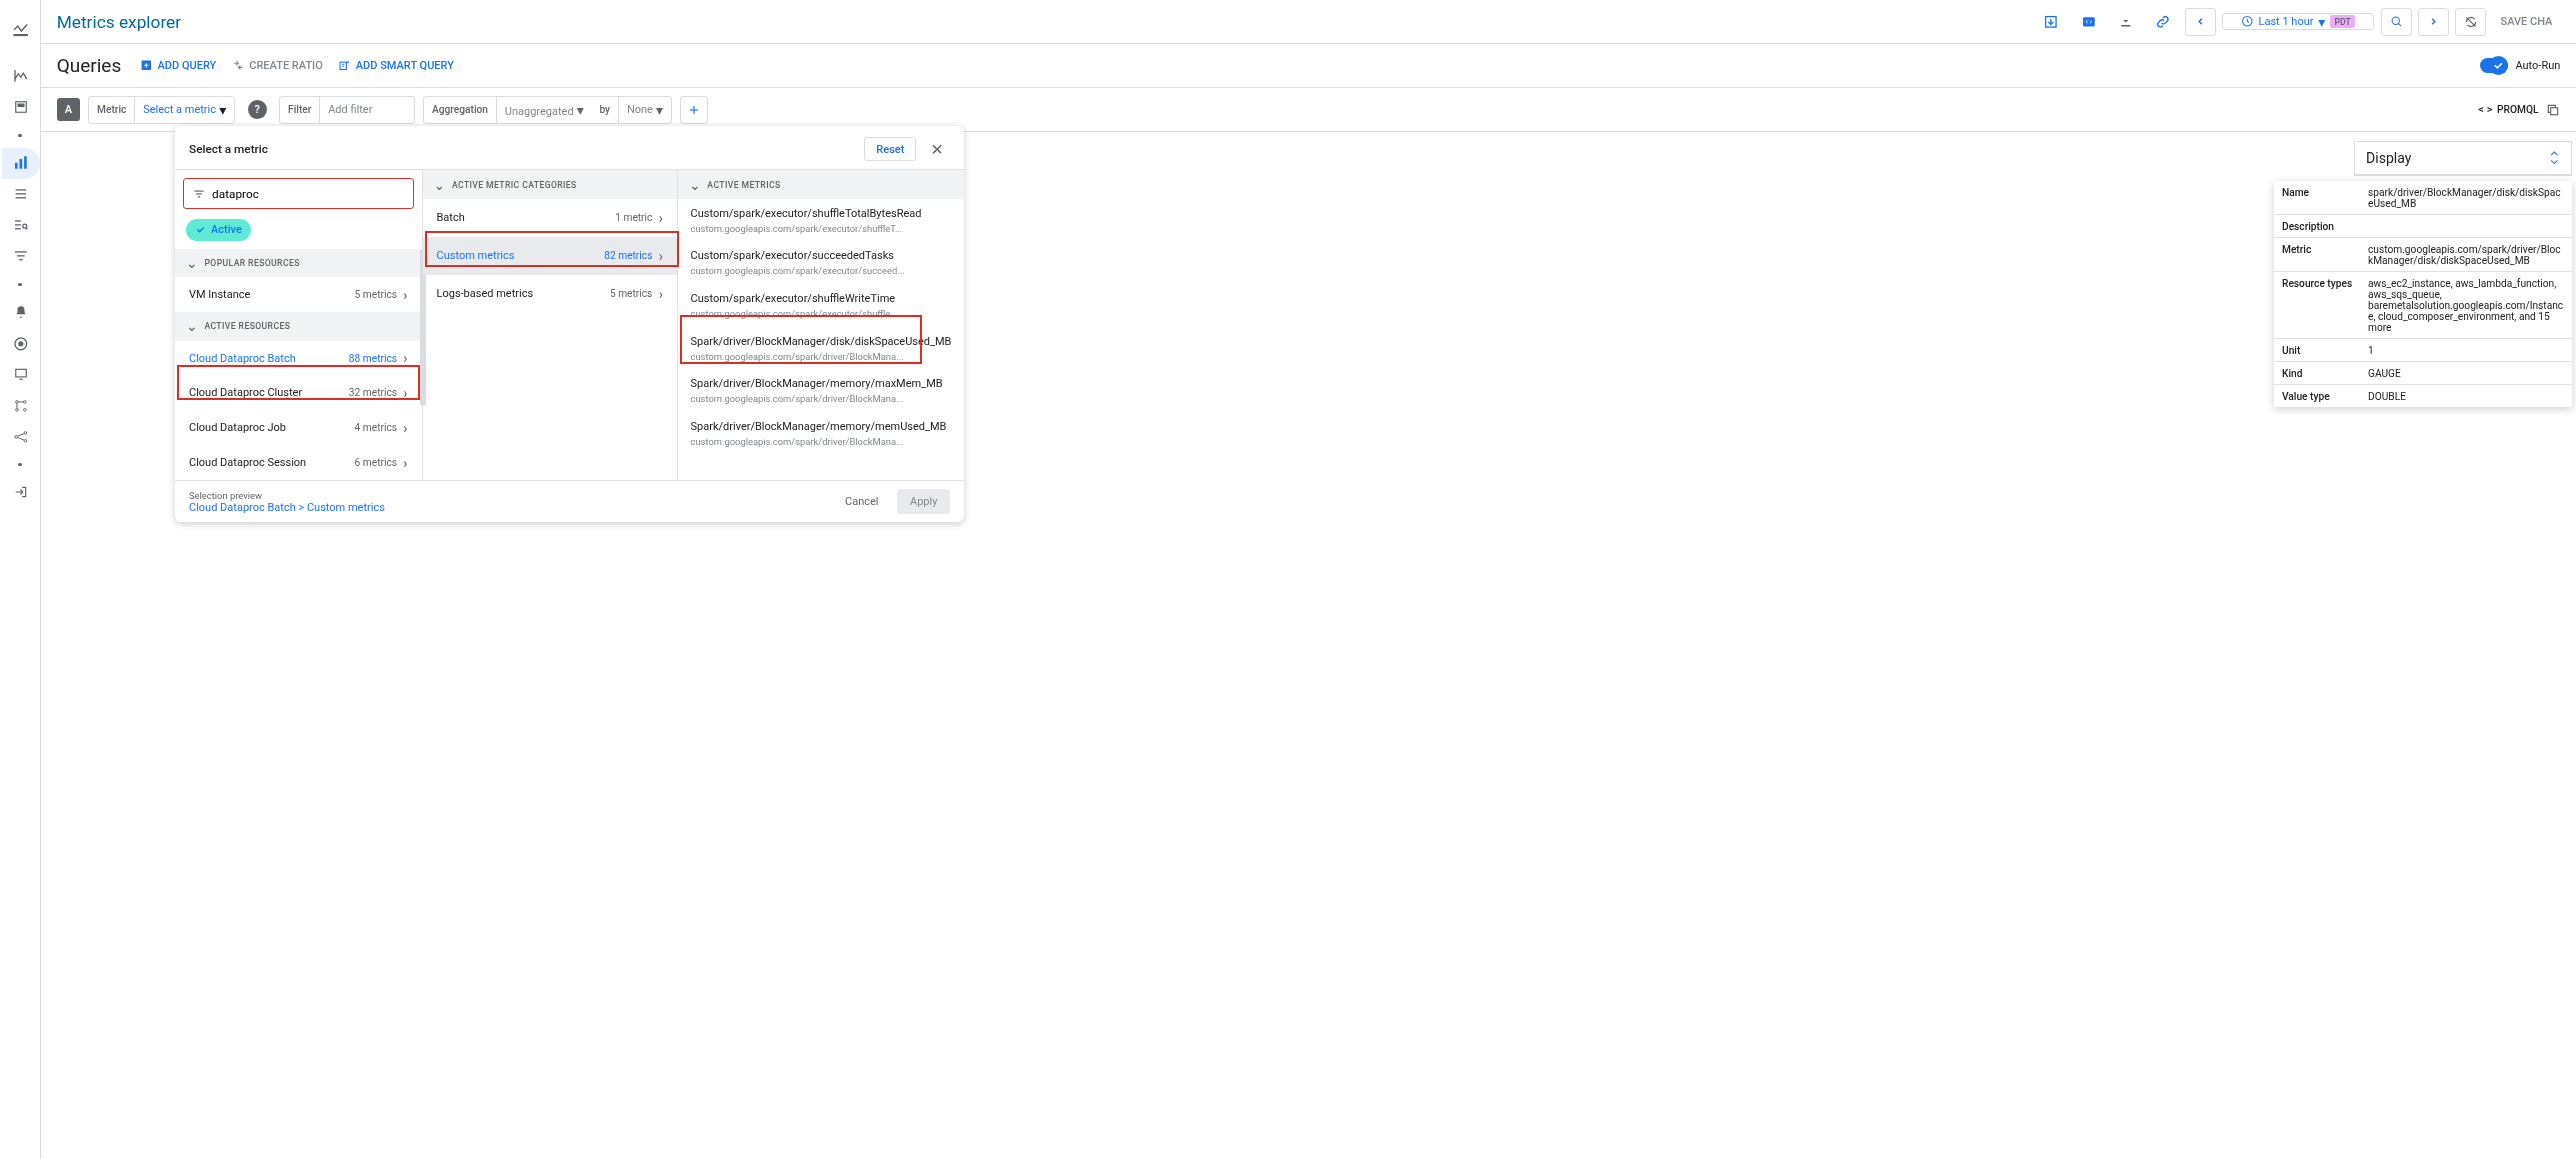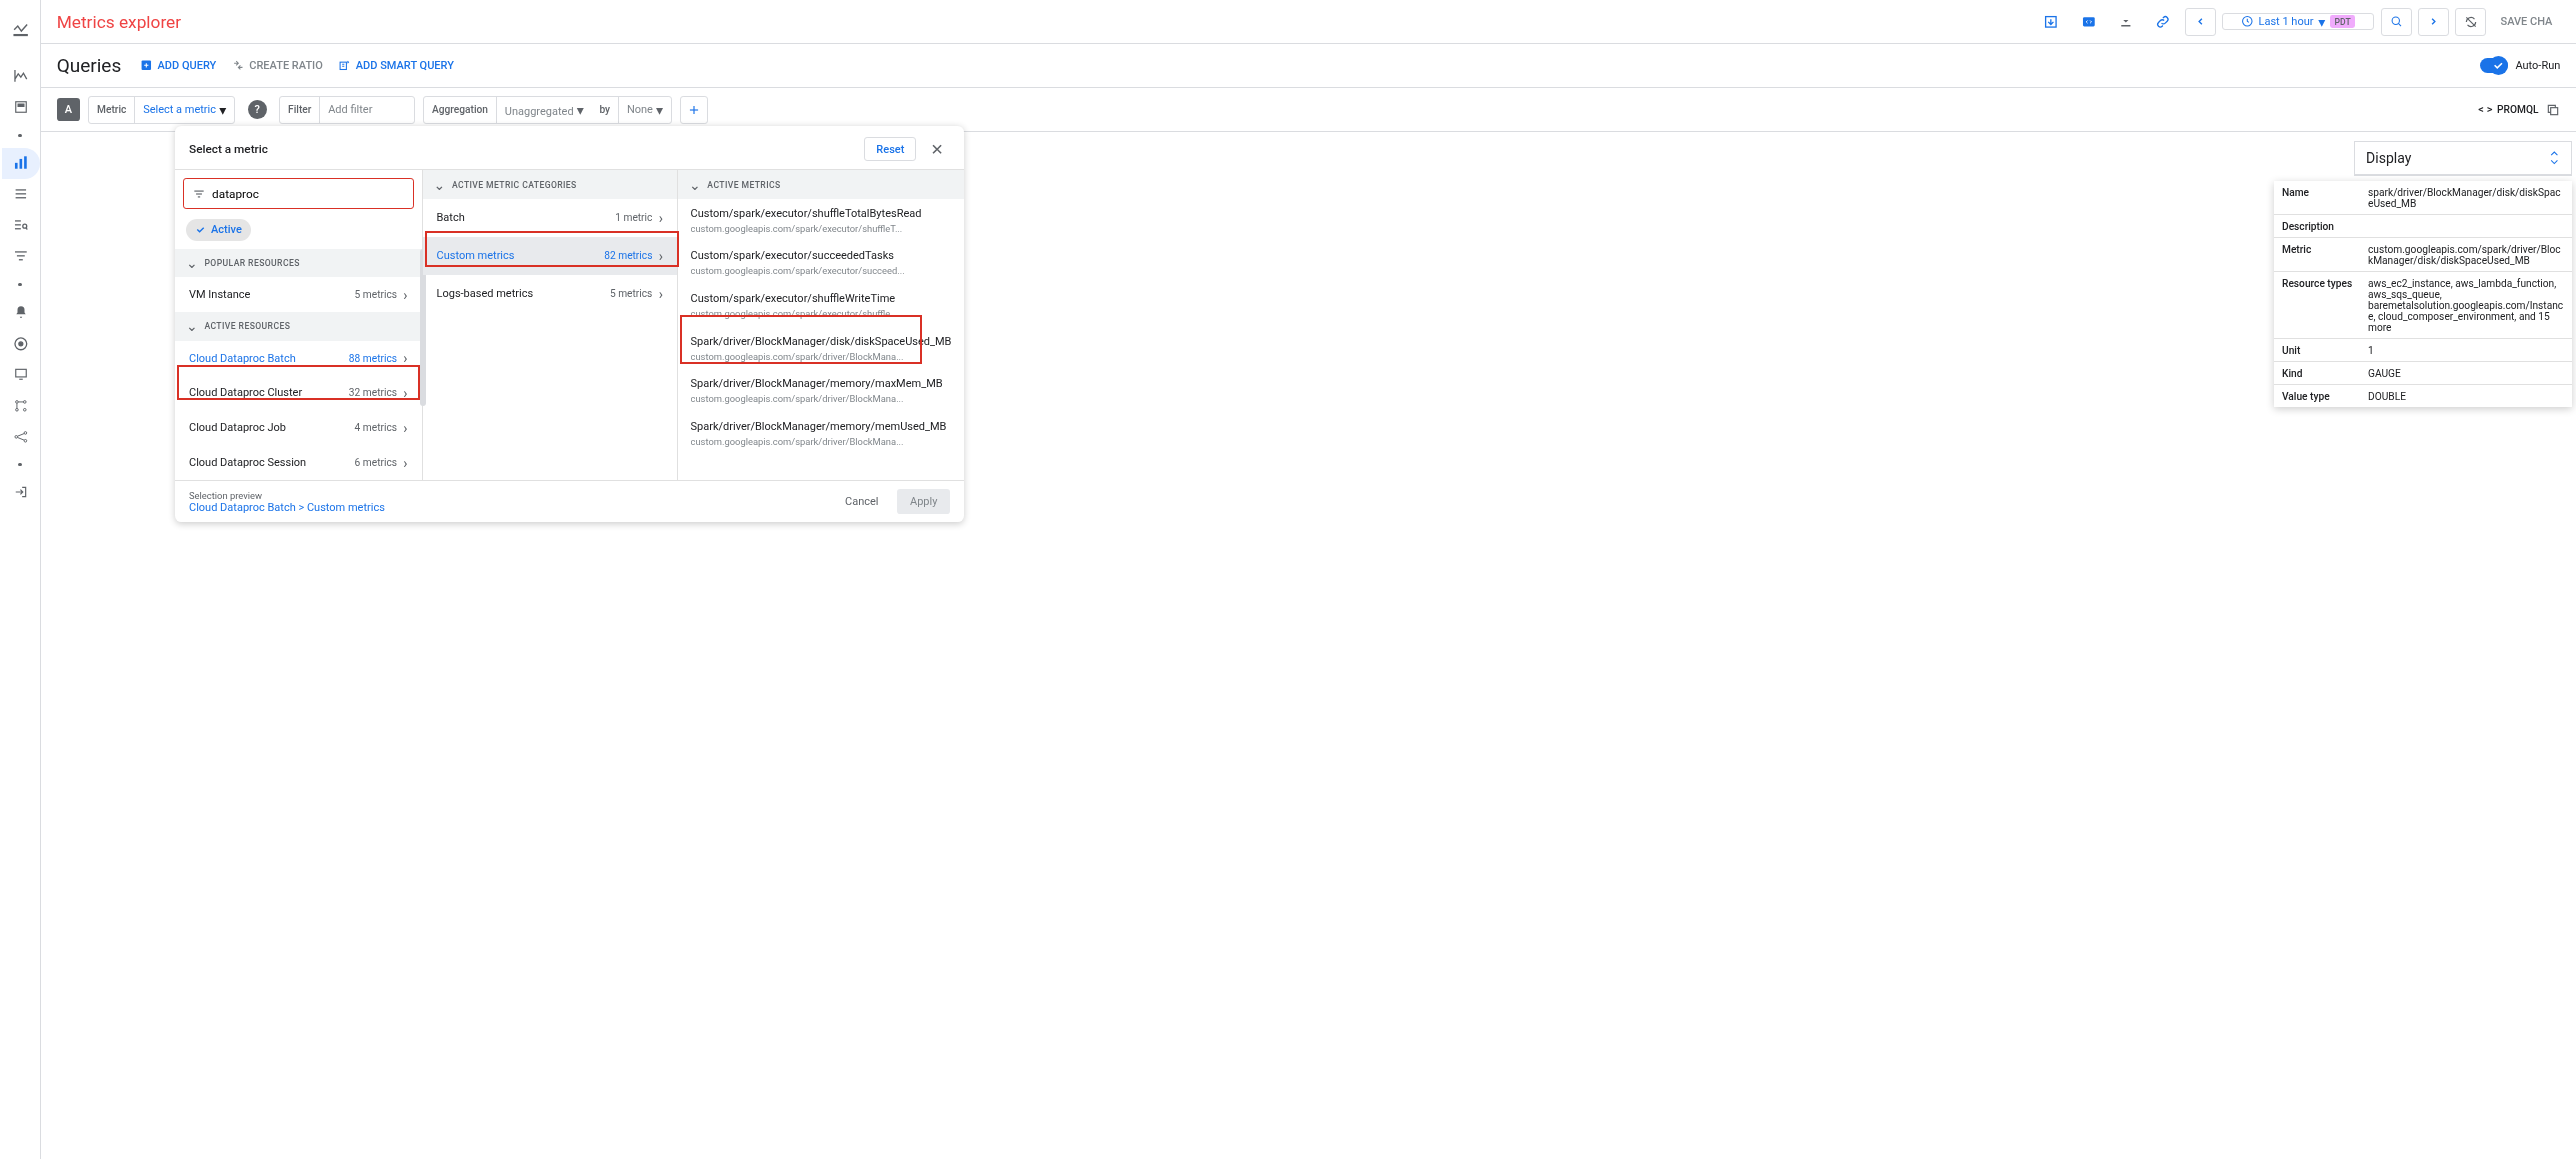--- a/index.html
+++ b/index.html
@@ -4,21 +4,21 @@
 <style>
 * { margin: 0; padding: 0; box-sizing: border-box; font-family: 'Google Sans', Roboto, Arial, sans-serif; }
 body { background: #fff; font-size: 11px; color: #202124; overflow: hidden; }
 .app { display: flex; height: 100vh; }
 .left-rail { width: 41px; border-right: 0.8px solid #dadce0; display: flex; flex-direction: column; align-items: center; padding-top: 14px; gap: 0; }
 .rail-icon { width: 38px; height: 31px; display: flex; align-items: center; justify-content: center; color: #5f6368; cursor: pointer; border-radius: 0 15.7px 15.7px 0; margin-left:1.6px; }
 .rail-icon.active { background: #e8f0fe; color: #1a73e8; }
 .rail-dot { width: 3.1px; height: 3.1px; background: #5f6368; border-radius: 50%; margin: 11px 0; }
 .main { flex: 1; display: flex; flex-direction: column; position: relative; overflow:hidden; }
 .top-header { height: 44px; border-bottom: 0.8px solid #dadce0; display: flex; align-items: center; padding: 0 15.7px; justify-content: space-between; }
-.page-title { font-size: 17.3px; font-weight: 400; color: #ef4444; }
+.page-title { font-size: 17.3px; font-weight: 400; color: #0369a1; }
 .header-actions { display: flex; align-items: center; gap: 6.3px; }
 .icon-btn { width: 31px; height: 28px; display:flex; align-items:center; justify-content:center; cursor:pointer; color:#1a73e8; border:0.8px solid transparent; border-radius:3.1px; }
 .icon-btn.boxed { border:0.8px solid #dadce0; }
 .time-range { display:flex; align-items:center; gap:4.7px; border:0.8px solid #dadce0; height:17px; padding:0 18px; border-radius:3.1px; cursor:pointer; color:#1a73e8; }
 .pdt-badge { background:#f0abfc; color:#5f6368; font-size:8.6px; padding:1.6px 4.7px; border-radius:2.4px; font-weight:500; }
 .save-chart { color:#80868b; font-weight:500; font-size:11px; padding:0 7.9px; }
 .queries-bar { height: 44px; border-bottom: 0.8px solid #dadce0; display: flex; align-items: center; padding: 0 15.7px; justify-content:space-between; }
 .queries-title { font-size: 19px; font-weight: 400; }
 .query-actions { display:flex; gap:15.7px; margin-left:19px; }
 .query-action { display:flex; align-items:center; gap:4.7px; color:#1a73e8; font-weight:500; font-size:11px; cursor:pointer; }
@@ -46,21 +46,21 @@
 .close-x { cursor:pointer; font-size:15.7px; padding:0 6.3px; color:#5f6368; }
 .dropdown-cols { display:flex; border-top:0.8px solid #e0e0e0; }
 .col { border-right:0.8px solid #e0e0e0; display:flex; flex-direction:column; }
 .col1 { width:251px; }
 .col2 { width:259px; }
 .col3 { flex:1; border-right:none; }
 .search-wrap { padding:7.9px 7.9px 3.1px; position:relative; }
 .search-box { border:1.6px solid #d93025; height:31px; display:flex; align-items:center; padding:0 7.9px; gap:6.3px; border-radius:3.1px; }
 .search-box input { border:none; outline:none; font-size:11.8px; flex:1; }
 .active-chip-row { padding:6.3px 11px 7.9px; }
-.active-chip { display:inline-flex; align-items:center; gap:4.7px; background:#e5e5e5; color:#1a73e8; padding:4.7px 9.4px; border-radius:12.6px; font-size:11px; font-weight:500; cursor:pointer; }
+.active-chip { display:inline-flex; align-items:center; gap:4.7px; background:#5eead4; color:#1a73e8; padding:4.7px 9.4px; border-radius:12.6px; font-size:11px; font-weight:500; cursor:pointer; }
 .section-header { display:flex; align-items:center; gap:6.3px; padding:6.3px 11px; background:#f1f3f4; font-size:8.6px; font-weight:500; color:#5f6368; letter-spacing:0.4px; cursor:pointer; }
 .resource-item { display:flex; align-items:center; justify-content:space-between; padding:9.4px 14px; cursor:pointer; font-size:11px; }
 .resource-item.selected { color:#1a73e8; }
 .item-right { display:flex; align-items:center; gap:6.3px; color:#5f6368; font-size:10.2px; }
 .resource-item.selected .item-right { color:#1a73e8; }
 .highlight-box-batch { position:absolute; top:195px; left:2.4px; width:243px; height:35px; border:2.4px solid #d93025; pointer-events:none; }
 .highlight-box-custom { position:absolute; top:94px; left:2.4px; width:254px; height:36px; border:2.4px solid #d93025; pointer-events:none; }
 .highlight-box-metric { position:absolute; top:170px; left:2.4px; width:242px; height:49px; border:2.4px solid #d93025; pointer-events:none; }
 .category-item { display:flex; align-items:center; justify-content:space-between; padding:11px 14px; cursor:pointer; font-size:11px; }
 .category-item.selected { background:#e8eaed; color:#1a73e8; }

